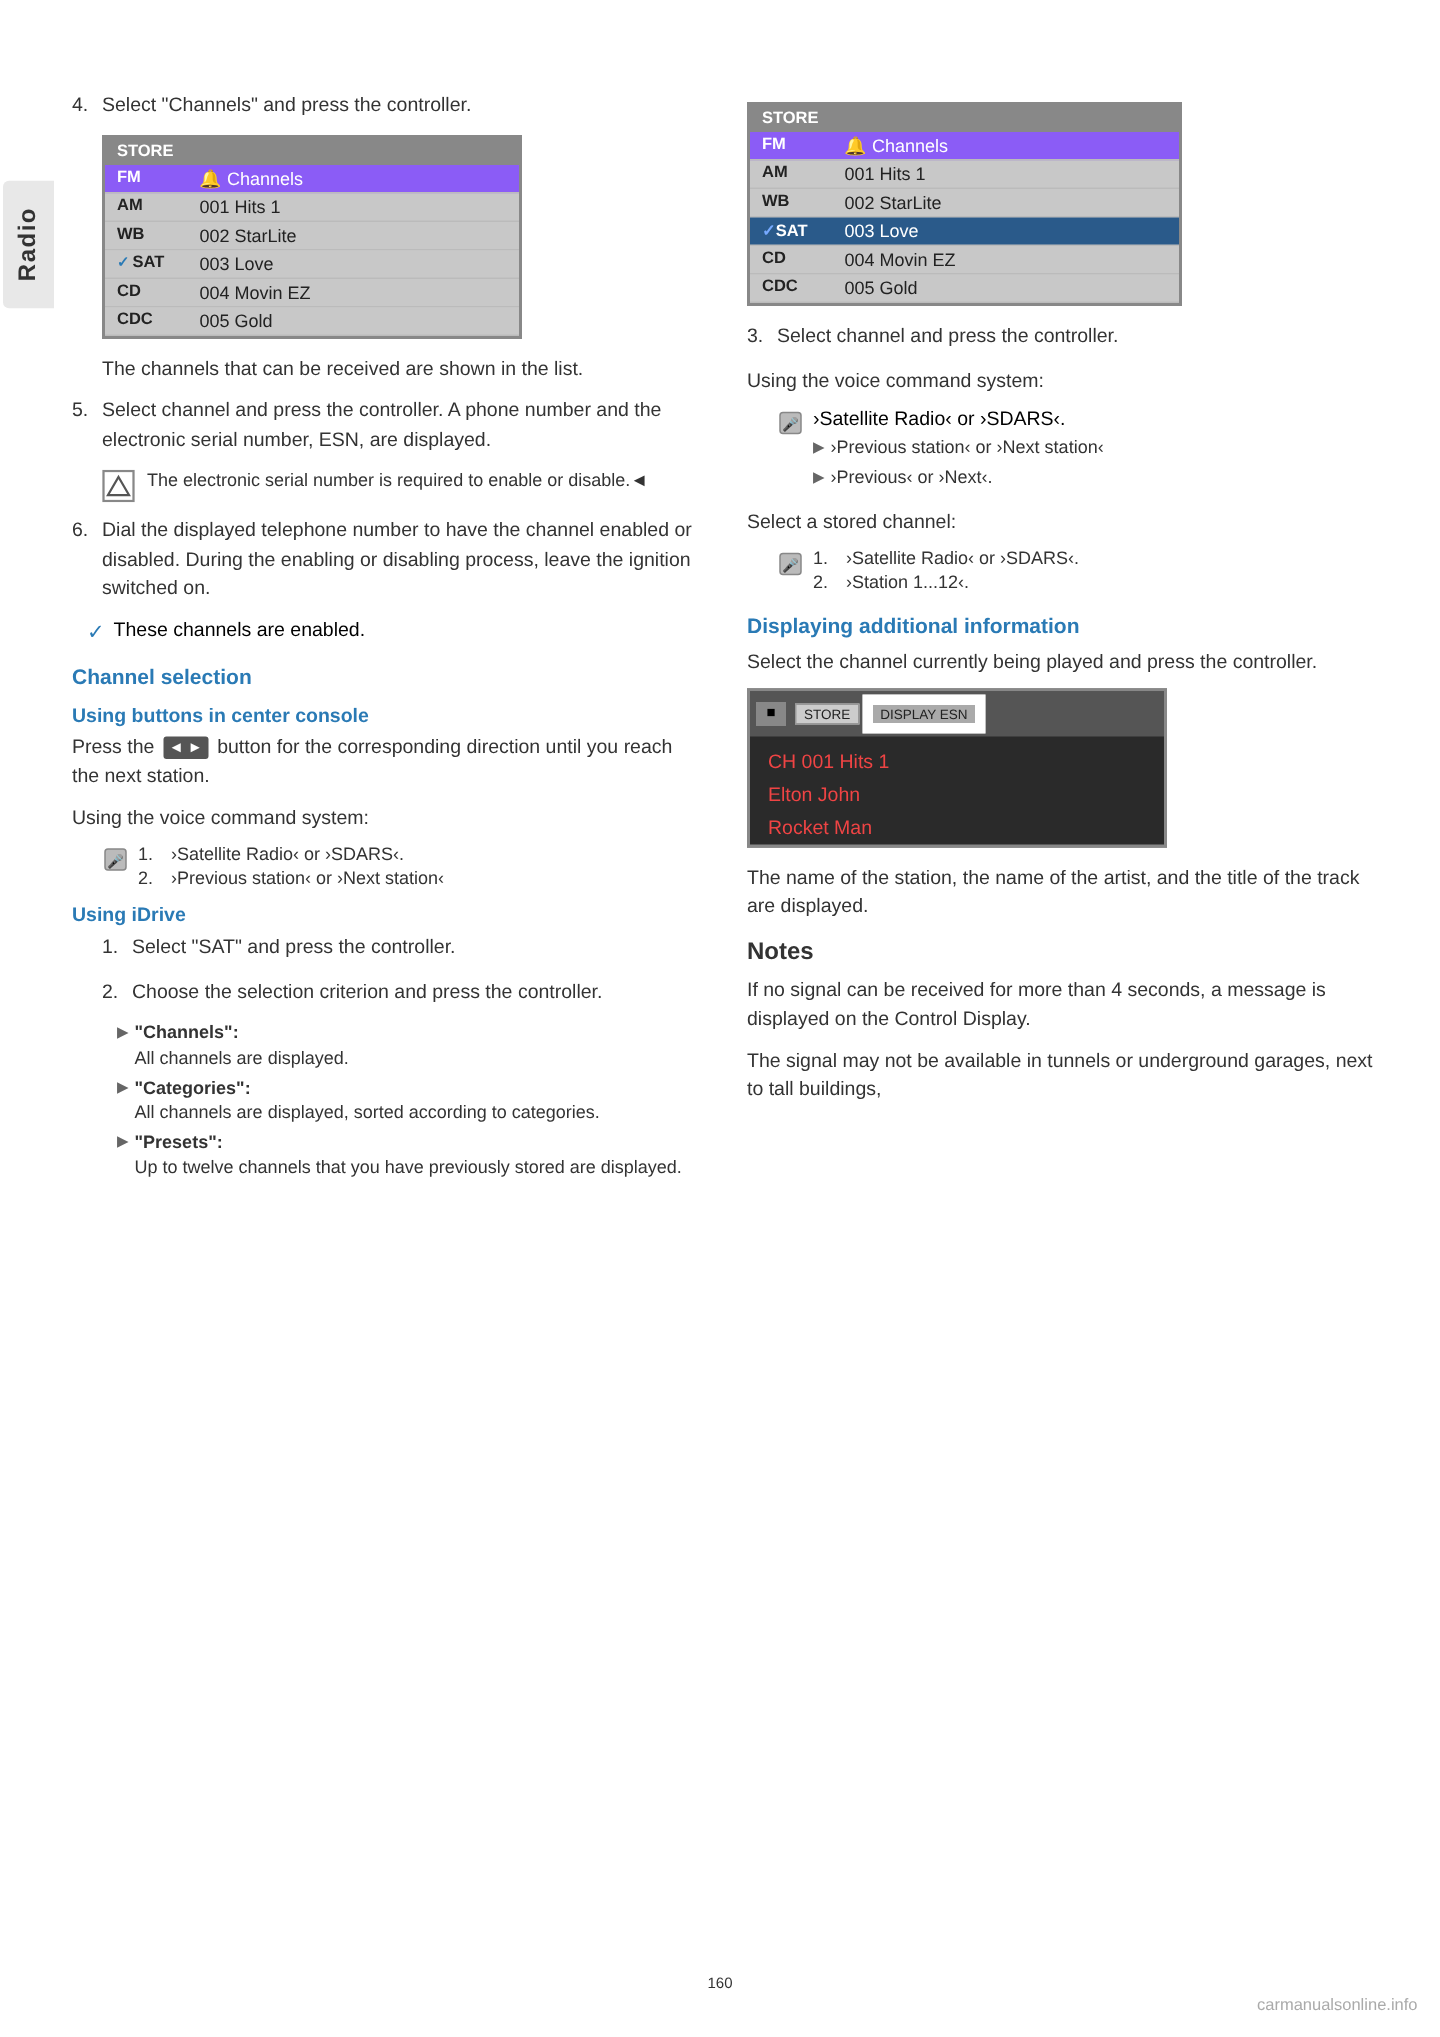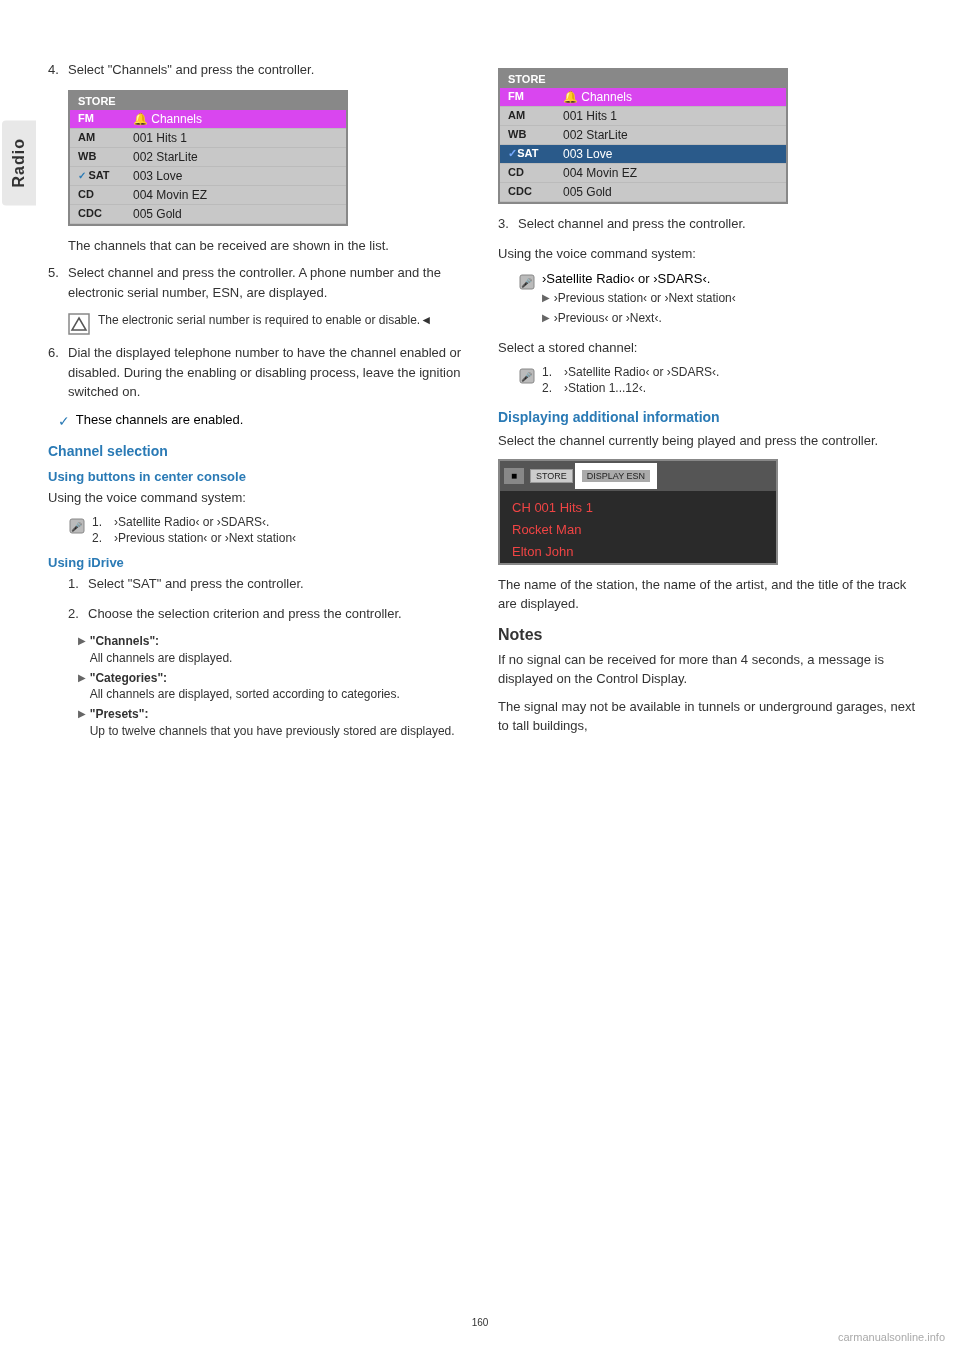--- a/index.html
+++ b/index.html
@@ -148,21 +148,21 @@
       background: #c8c8c8;
       font-size: 12px;
       color: #222;
       border-bottom: 1px solid #bbb;
     }
     .screen-row.selected {
       background: #2a5a8a;
       color: #fff;
     }
     .screen-row.highlighted {
-      background: #d946ef;
+      background: #8b5cf6;
       color: #fff;
     }
     .screen-col-left {
       width: 55px;
       font-weight: bold;
       font-size: 11px;
     }
     .screen-col-right {
       flex: 1;
     }
@@ -389,20 +389,25 @@
 
       <div class="check-line">
         <span class="check-icon">✓</span>
         <span>These channels are enabled.</span>
       </div>
 
       <div class="section-header">Channel selection</div>
 
       <div class="sub-header">Using buttons in center console</div>
 
+      <p class="para">
+        <span>Press the</span>
+        <span class="inline-btn">◄ ►</span>
+        <span>button for the corresponding direction until you reach the next station.</span>
+      </p>
 
       <p class="para" style="margin-left:0">Using the voice command system:</p>
 
       <div class="voice-list">
         <div style="display:flex;align-items:flex-start;gap:6px;margin-bottom:4px">
           <svg class="voice-icon" viewBox="0 0 18 18" style="margin-top:2px">
             <rect x="2" y="2" width="14" height="14" rx="2" fill="#bbb" stroke="#888" stroke-width="1"></rect>
             <text x="9" y="13" text-anchor="middle" font-size="9" fill="#333">🎤</text>
           </svg>
           <div>
@@ -529,22 +534,22 @@
       <p class="para">Select the channel currently being played and press the controller.</p>
 
       <div class="display-screen">
         <div class="display-screen-header">
           <div class="display-screen-icon">■</div>
           <div class="display-btn active">STORE</div>
           <div class="display-btn">DISPLAY ESN</div>
         </div>
         <div class="display-content">
           <div>CH 001  Hits 1</div>
+          <div>Elton John</div>
           <div>Rocket Man</div>
-          <div>Elton John</div>
         </div>
       </div>
 
       <p class="para">The name of the station, the name of the artist, and the title of the track are displayed.</p>
 
       <div class="notes-header">Notes</div>
 
       <p class="para">If no signal can be received for more than 4 seconds, a message is displayed on the Control Display.</p>
 
 

